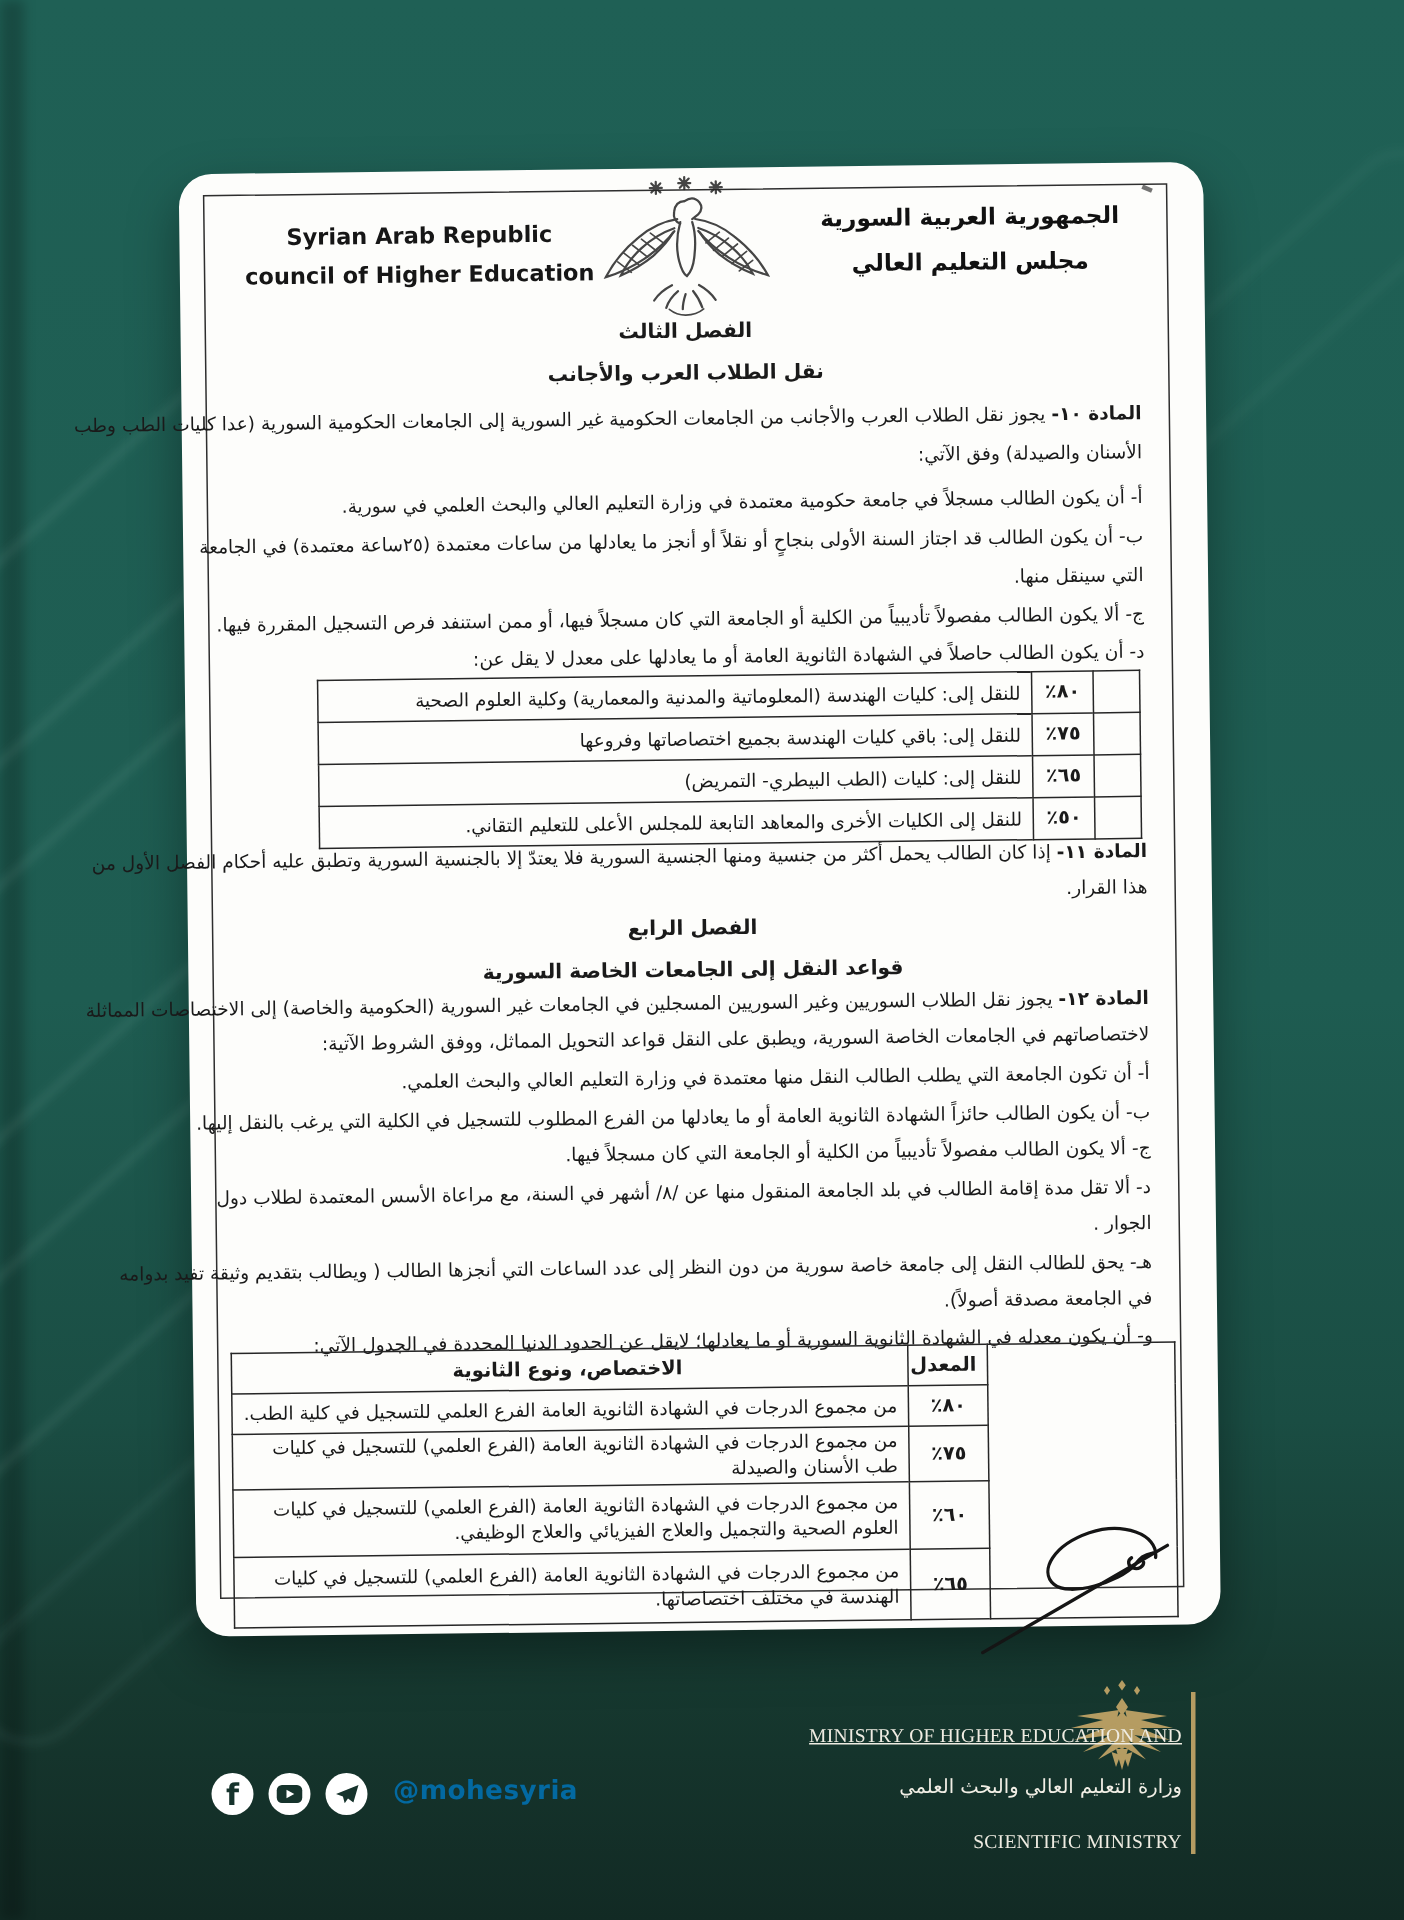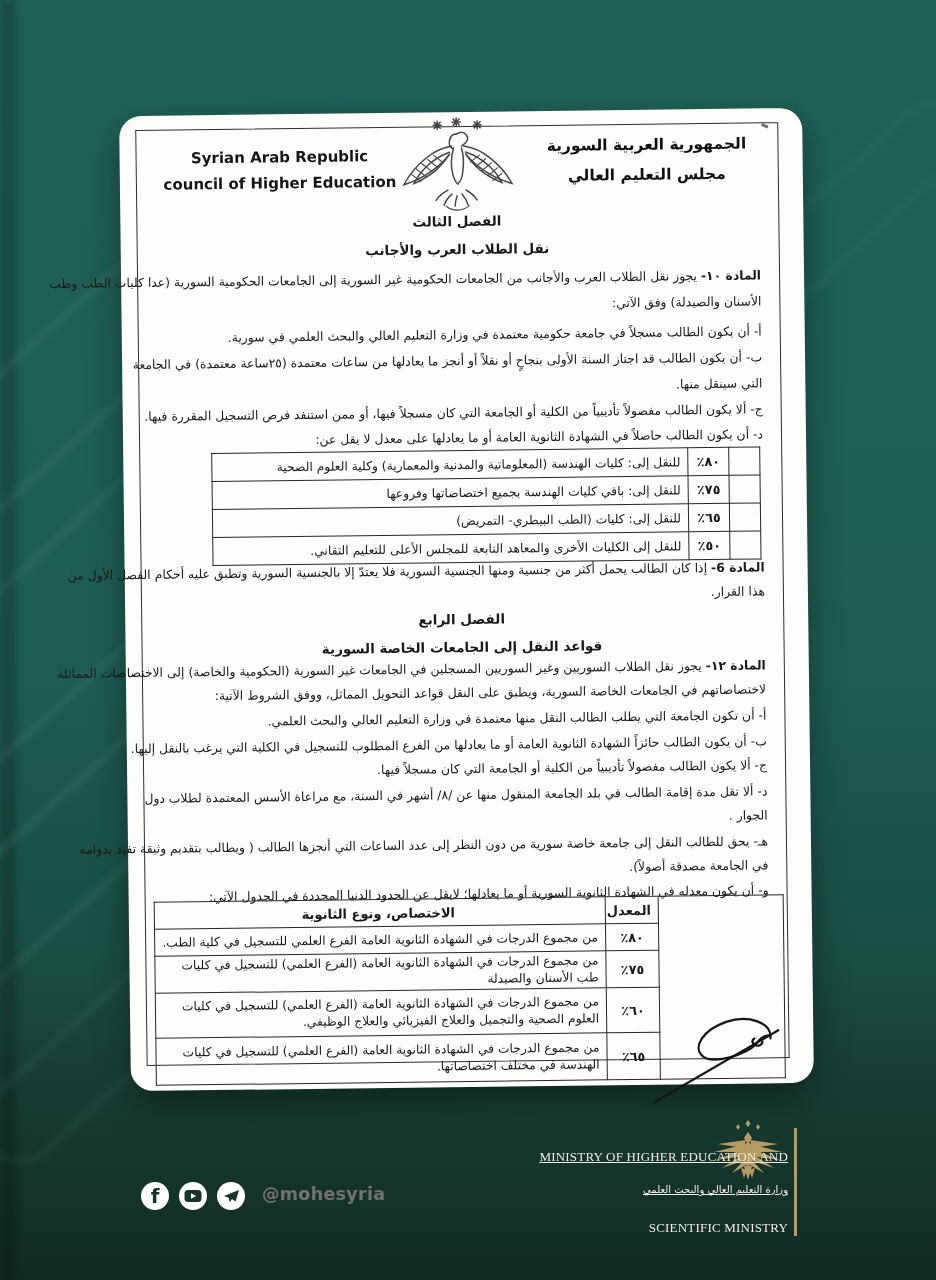--- a/index.html
+++ b/index.html
@@ -47,24 +47,24 @@
   .t2 tr.r1 td,.t2 tr.r2 td{height:24px;}
   .t2 tr.r3 td{height:42px;}
   .t2 tr.r4 td{height:44px;}
   .sig{position:absolute;right:-6px;bottom:-26px;overflow:visible;}
 
   .soc{position:absolute;top:1182px;width:28px;height:28px;border-radius:50%;background:#fff;color:#16332c;
        display:flex;align-items:center;justify-content:center;}
   .fb{left:141px;font-weight:bold;font-size:20px;font-family:"DejaVu Sans",sans-serif;}
   .yt{left:179px;}
   .tg{left:217px;}
-  .handle{position:absolute;left:262px;top:1184px;color:#737373;font-weight:bold;font-size:17.5px;letter-spacing:.3px;}
+  .handle{position:absolute;left:262px;top:1184px;color:#0369a1;font-weight:bold;font-size:17.5px;letter-spacing:.3px;}
 
   .min-eagle{position:absolute;left:708px;top:1118px;}
-  .min-ar{position:absolute;left:548px;top:1184px;width:240px;text-align:right;direction:rtl;color:#f2efe6;font-size:10px;letter-spacing:.5px;text-decoration:underline;}
+  .min-ar{position:absolute;left:548px;top:1184px;width:240px;text-align:right;direction:rtl;color:#f2efe6;font-size:13px;letter-spacing:.5px;}
   .min-en{position:absolute;left:508px;width:280px;text-align:right;color:#efece2;font-family:"Liberation Serif","DejaVu Serif",serif;font-size:13px;letter-spacing:.2px;}
   .en1{top:1149px;text-decoration:underline;}
   .en2{top:1220px;}
   .gold-line{position:absolute;left:794px;top:1128px;width:2.5px;height:108px;background:#b59c62;}
 </style>
 </head>
 <body>
 
 <div class="edge-shade"></div>
 <div class="wm wm1"></div>
@@ -139,21 +139,21 @@
       <td class="td-desc">للنقل إلى: كليات (الطب البيطري- التمريض)</td>
     </tr>
     <tr>
       <td></td>
       <td class="td-pct" dir="ltr">٪٥٠</td>
       <td class="td-desc">للنقل إلى الكليات الأخرى والمعاهد التابعة للمجلس الأعلى  للتعليم التقاني.</td>
     </tr>
   </tbody>
     </table>
 
-  <div class="cline" style="top:450px"><b>المادة 6-</b> <span>إذا كان الطالب يحمل أكثر من جنسية ومنها الجنسية السورية فلا يعتدّ إلا بالجنسية السورية وتطبق عليه أحكام الفصل الأول من</span></div>
+  <div class="cline" style="top:450px"><b>المادة ١١-</b> <span>إذا كان الطالب يحمل أكثر من جنسية ومنها الجنسية السورية فلا يعتدّ إلا بالجنسية السورية وتطبق عليه أحكام الفصل الأول من</span></div>
   <div class="cline" style="top:474px;padding-right:478px">هذا القرار.</div>
 
   <div class="cline center" style="top:498px">الفصل الرابع</div>
   <div class="cline center" style="top:526px">قواعد النقل إلى الجامعات الخاصة السورية</div>
 
   <div class="cline" style="top:548px"><b>المادة ١٢-</b> <span>يجوز نقل الطلاب السوريين وغير السوريين المسجلين في الجامعات غير السورية (الحكومية والخاصة) إلى الاختصاصات المماثلة</span></div>
   <div class="cline" style="top:572px;padding-right:212px">لاختصاصاتهم في الجامعات الخاصة السورية، ويطبق على النقل قواعد التحويل المماثل، ووفق الشروط الآتية:</div>
   <div class="cline" style="top:598px;padding-right:65px">أ-  أن تكون الجامعة التي يطلب الطالب النقل منها معتمدة في وزارة التعليم العالي والبحث العلمي.</div>
   <div class="cline" style="top:624px;padding-right:42px">ب- أن يكون الطالب حائزاً الشهادة الثانوية العامة أو ما يعادلها من الفرع المطلوب للتسجيل في الكلية التي يرغب بالنقل إليها.</div>
   <div class="cline" style="top:648px;padding-right:75px">ج- ألا يكون الطالب مفصولاً تأديبياً من الكلية أو الجامعة التي كان مسجلاً فيها.</div>

